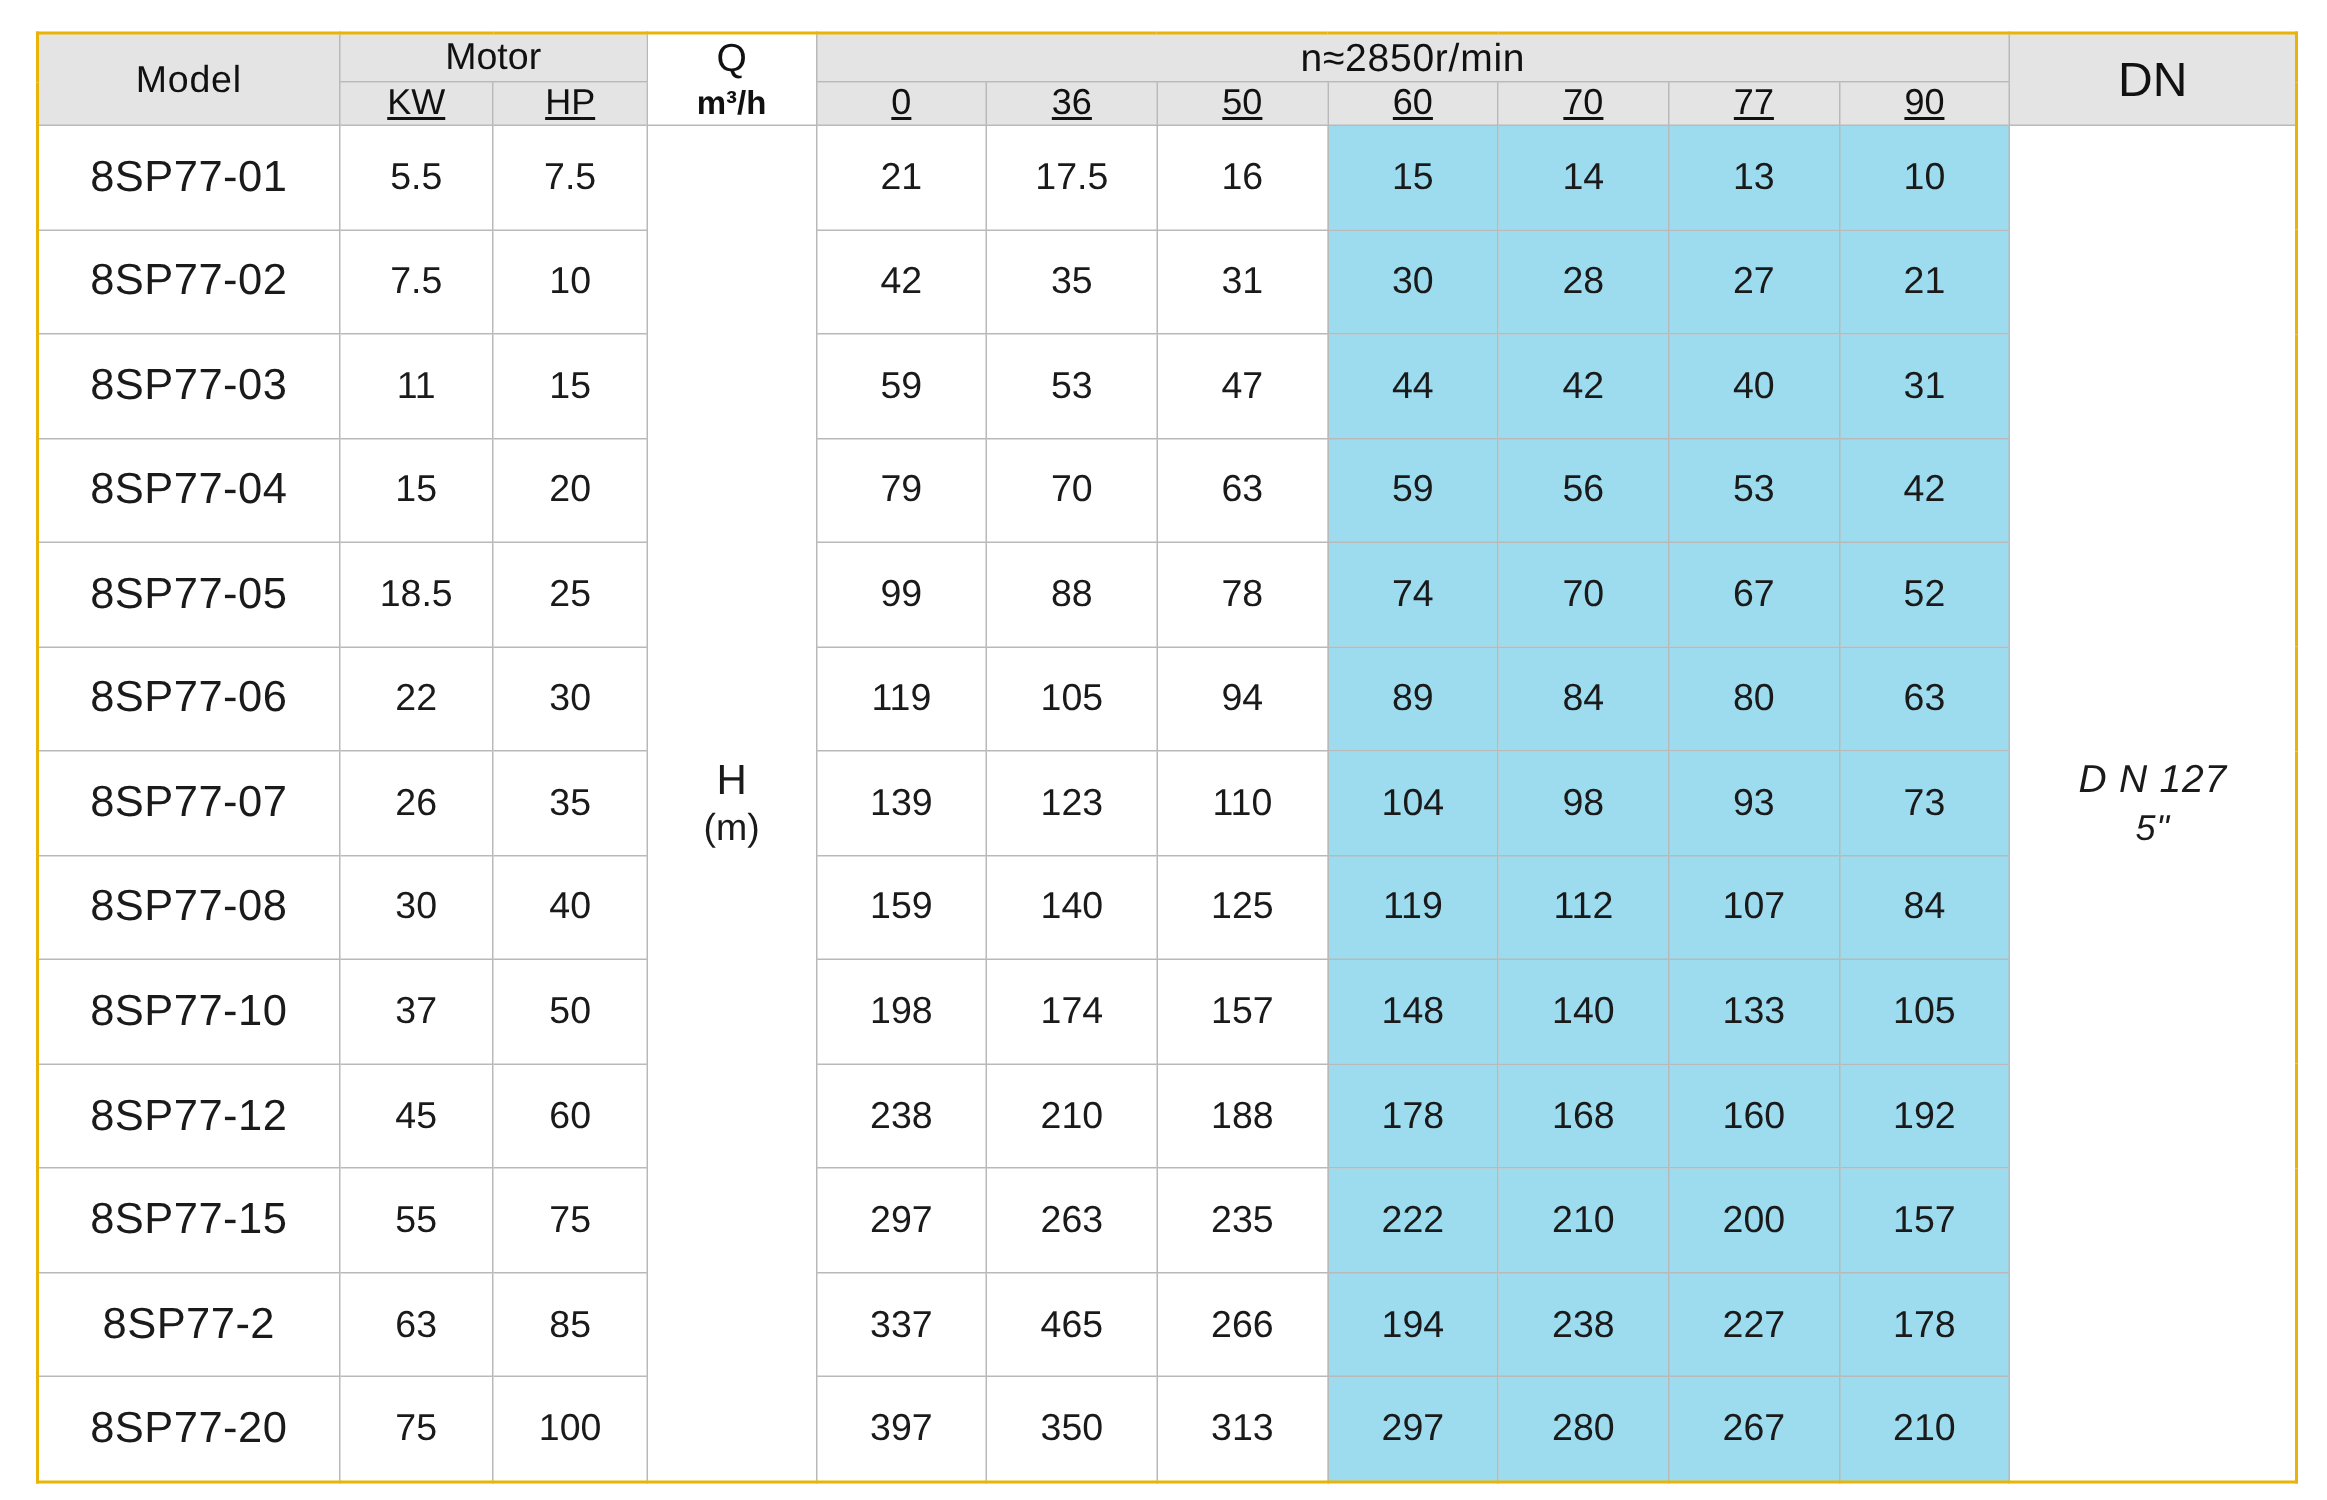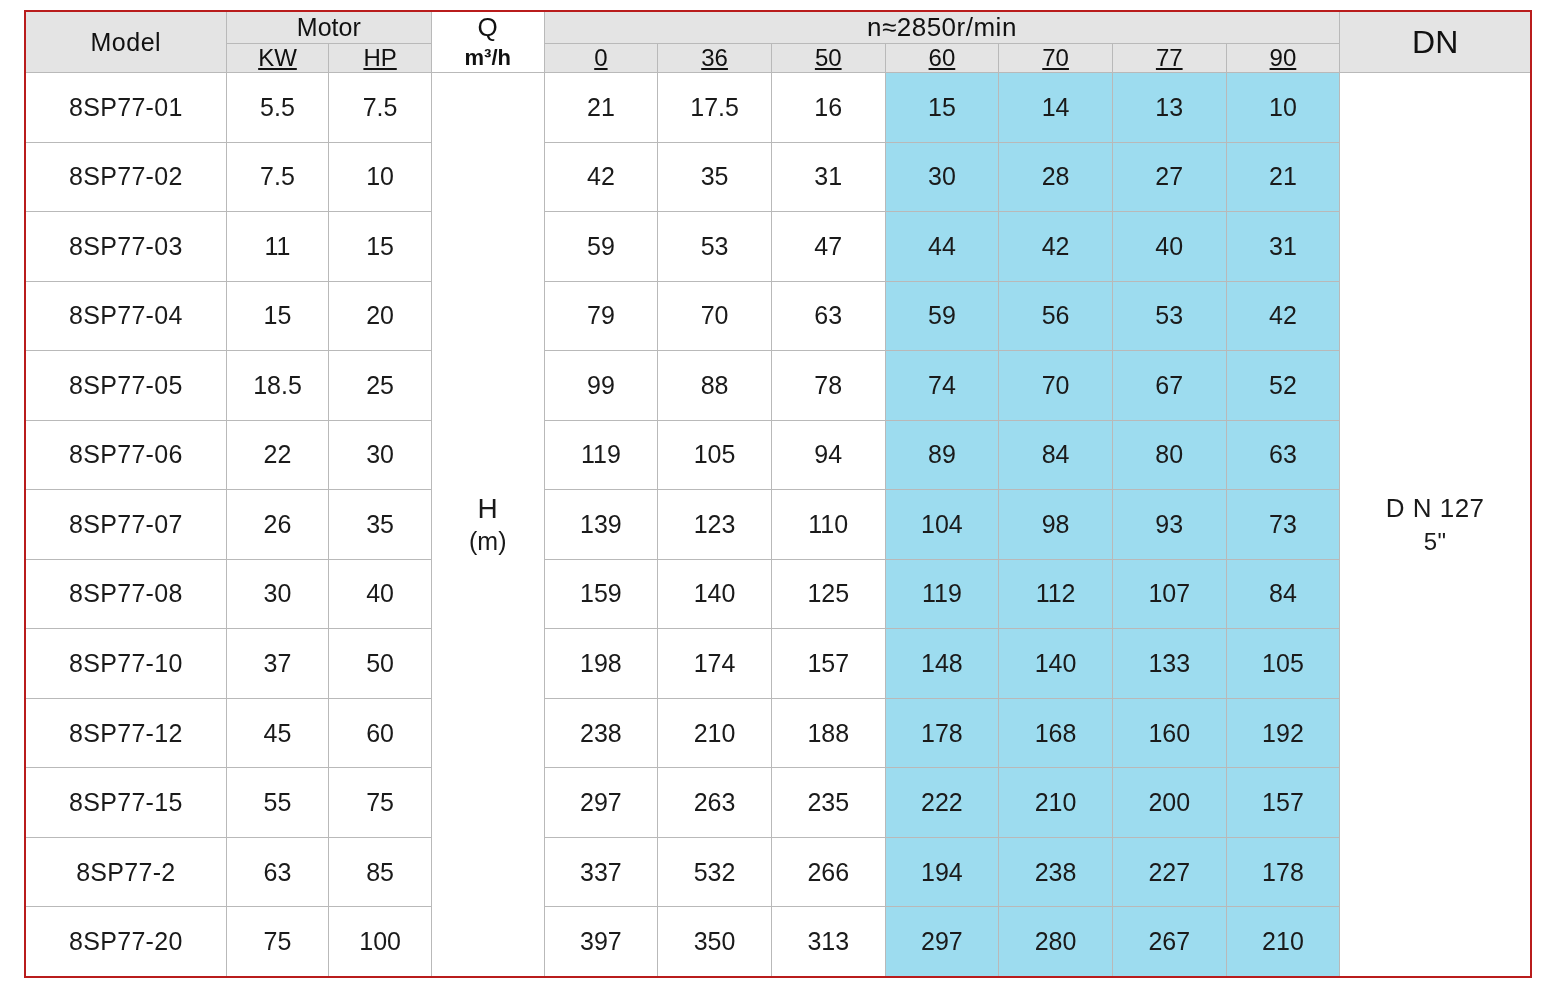--- a/index.html
+++ b/index.html
@@ -19,21 +19,22 @@
     width: 1551px;
     height: 1000px;
     box-sizing: border-box;
     padding: 10px 12px 14px 24px;
   }
   table.pump {
     border-collapse: collapse;
     table-layout: fixed;
     width: 1508px;
     height: 968px;
-    border: 2px solid #b91c1c;
+    border: 2px solid #eab308;
+    margin-top: 11px;
   }
   table.pump td, table.pump th {
     border: 1px solid #b9b9b9;
     text-align: center;
     vertical-align: middle;
     font-weight: normal;
     padding: 0;
   }
   
   thead th {
@@ -72,40 +73,41 @@
     font-size: 22px;
     font-weight: bold;
     display: block;
   }
   tbody td {
     background: #ffffff;
     font-size: 25px;
     height: 62px;
   }
   td.model-cell {
-    font-size: 25px;
+    font-size: 29px;
     letter-spacing: .3px;
   }
   td.hl {
     background: #9ddcef;
   }
   td.h-label {
     background: #ffffff;
     font-size: 28px;
     line-height: 1.25;
   }
   td.h-label .h-m {
     font-size: 25px;
     display: block;
   }
   td.dn-cell {
     background: #ffffff;
     font-size: 26px;
     line-height: 1.3;
     letter-spacing: .5px;
+    font-style: italic;
   }
   td.dn-cell .dn-in {
     display: block;
     font-size: 24px;
   }
   
   col.c-model { width: 200px; }
   col.c-kw    { width: 102px; }
   col.c-hp    { width: 102px; }
   col.c-q     { width: 112px; }
@@ -293,21 +295,21 @@
         <td class="hl">222</td>
         <td class="hl">210</td>
         <td class="hl">200</td>
         <td class="hl">157</td>
       </tr>
       <tr>
         <td class="model-cell">8SP77-2</td>
         <td>63</td>
         <td>85</td>
         <td>337</td>
-        <td>532</td>
+        <td>465</td>
         <td>266</td>
         <td class="hl">194</td>
         <td class="hl">238</td>
         <td class="hl">227</td>
         <td class="hl">178</td>
       </tr>
       <tr>
         <td class="model-cell">8SP77-20</td>
         <td>75</td>
         <td>100</td>

